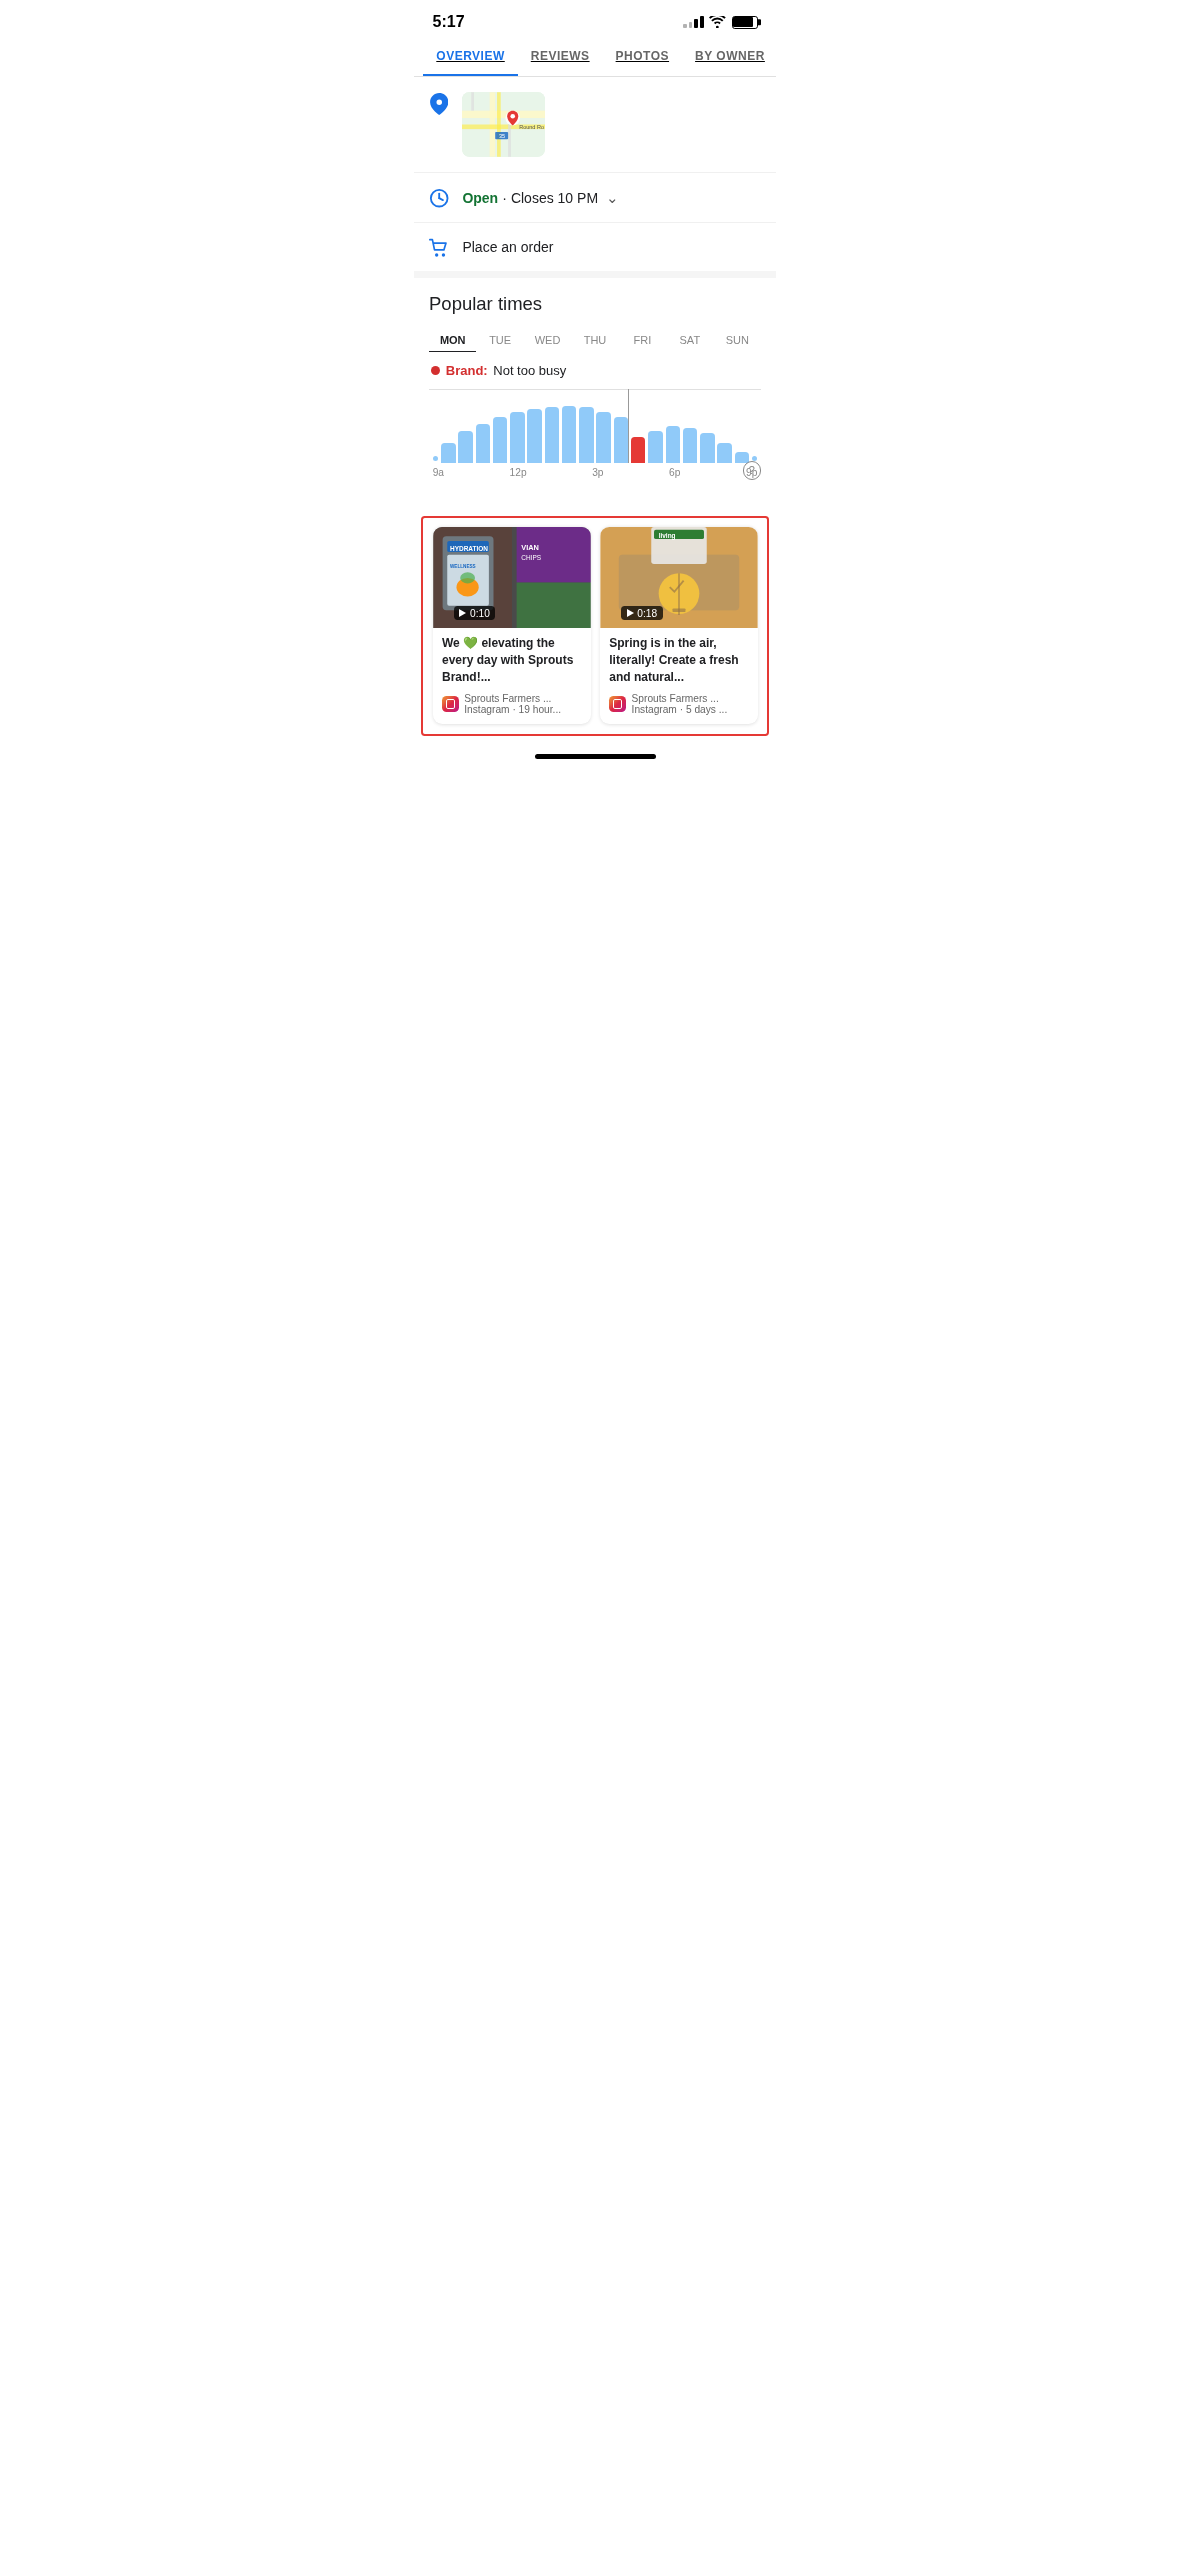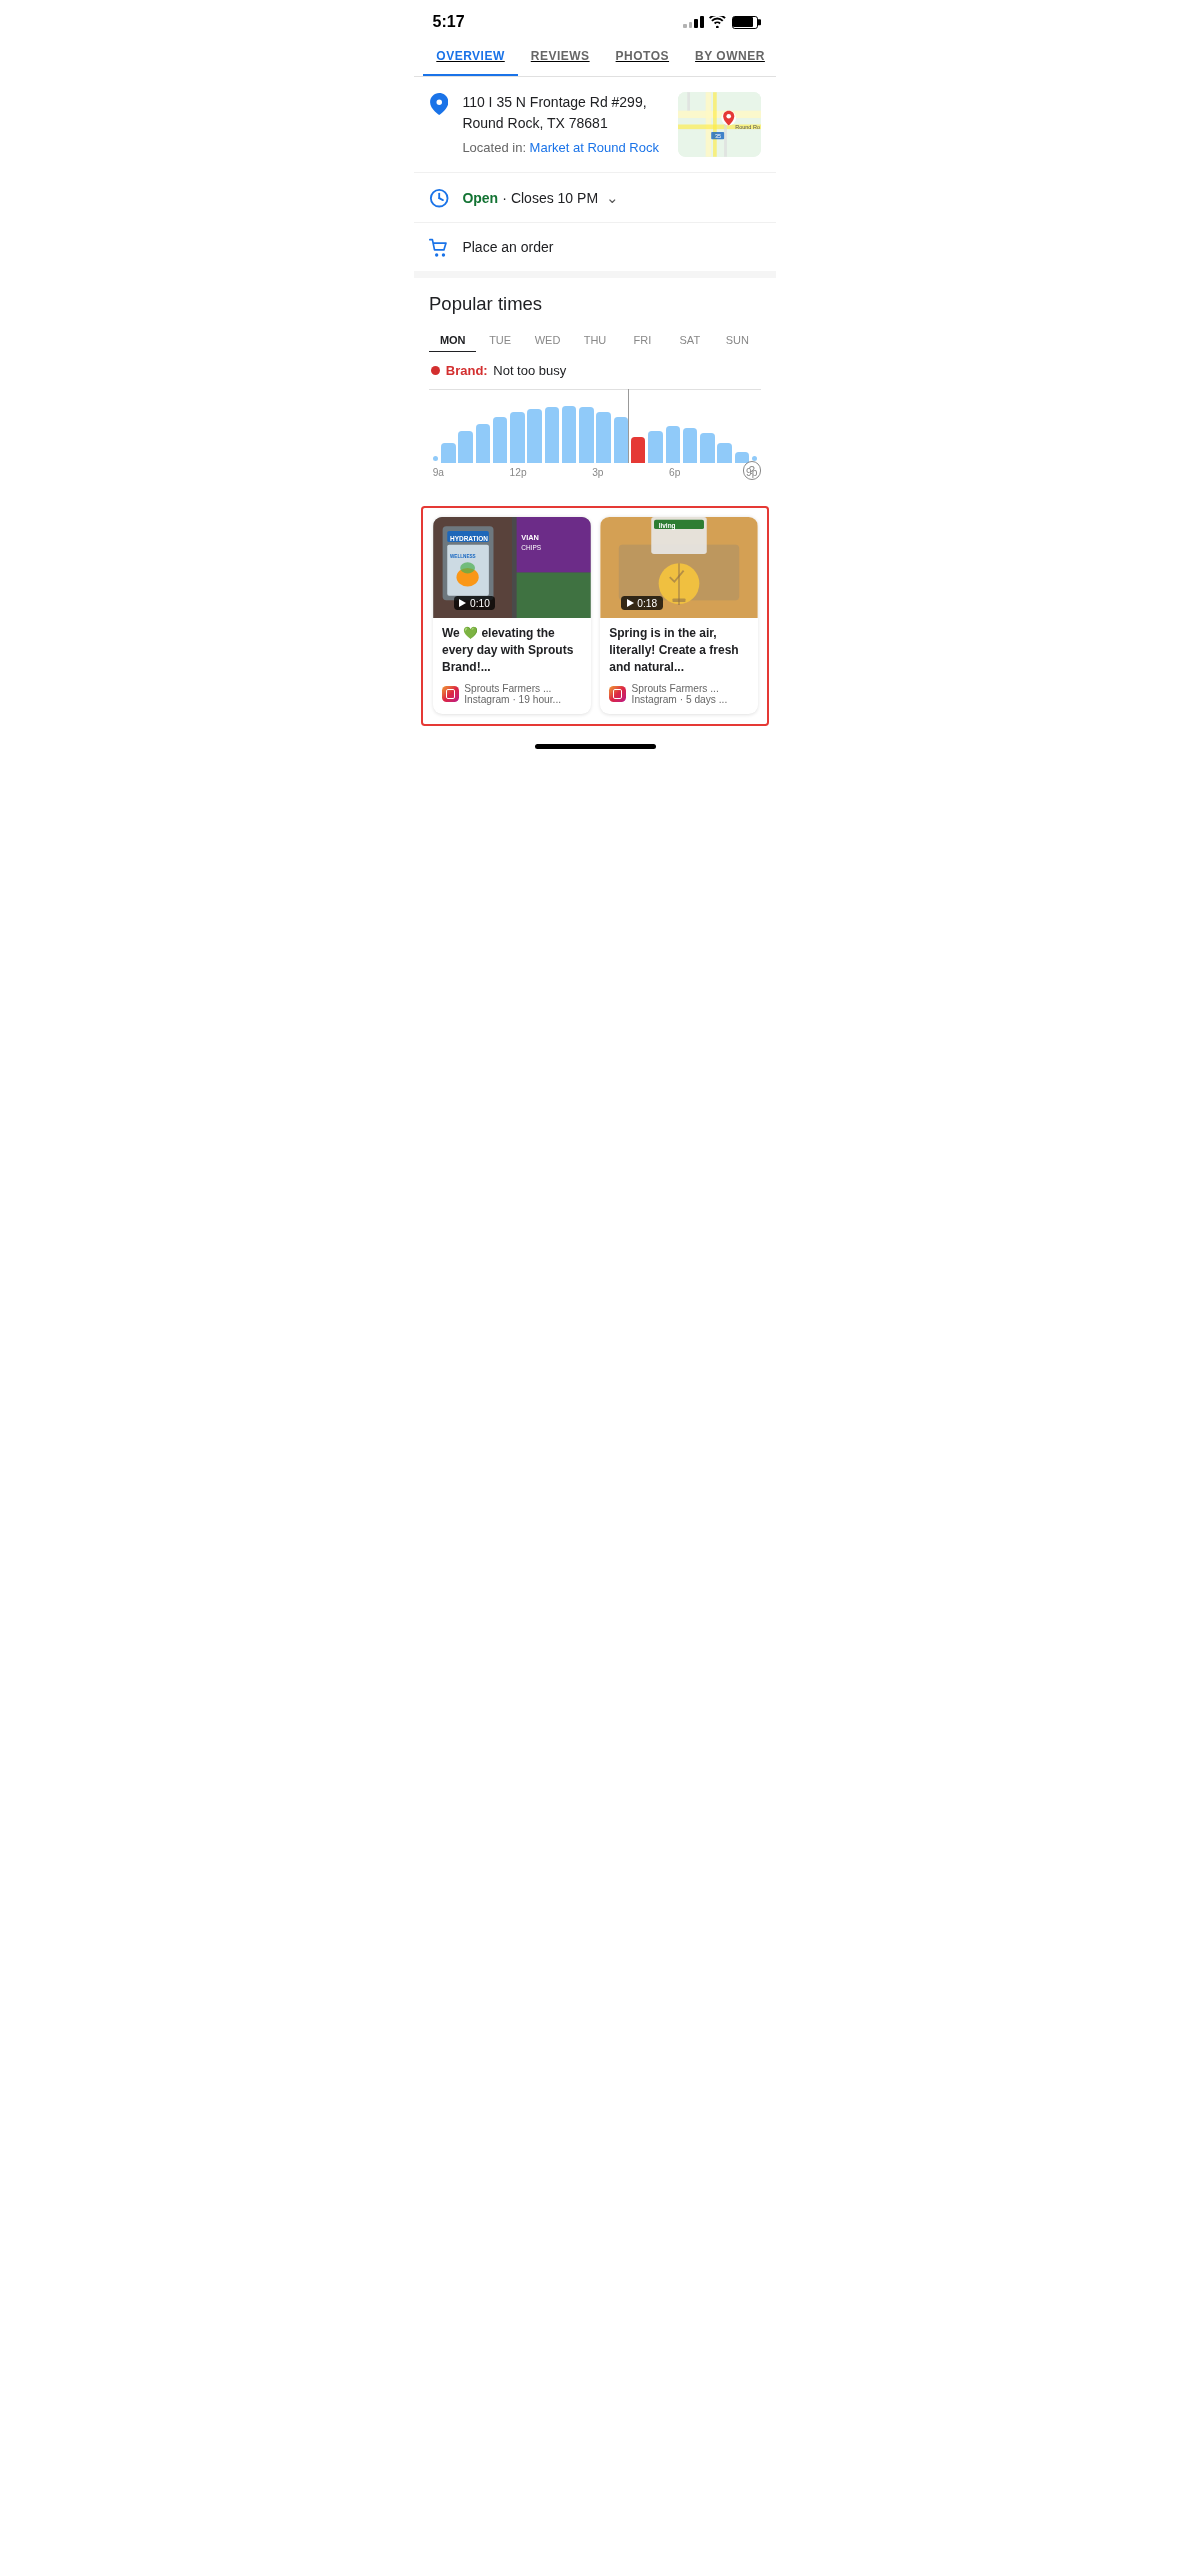--- a/index.html
+++ b/index.html
@@ -231,21 +231,21 @@
     }
     .live-desc {
       font-size: 13px;
       color: #202124;
     }
 
     
     .chart-container {
       position: relative;
       height: 93px;
-      margin-bottom: 1px;
+      margin-bottom: 11px;
     }
     .chart-bars {
       display: flex;
       align-items: flex-end;
       height: 74px;
       gap: 2.8px;
       padding: 0 3.7px;
       position: relative;
     }
     .bar {
@@ -427,27 +427,20 @@
   <div class="nav-tab">PHOTOS</div>
   <div class="nav-tab">BY OWNER</div>
 
 </div>
 
 <div class="info-row">
   <div class="info-icon">
     <svg width="18.5" height="22" viewBox="0 0 20 24" fill="none">
       <path d="M10 0C4.48 0 0 4.48 0 10c0 7.5 10 14 10 14s10-6.5 10-14C20 4.48 15.52 0 10 0zm0 13a3 3 0 1 1 0-6 3 3 0 0 1 0 6z" fill="#1a73e8"></path>
     </svg>
-  </div>
-  <div class="info-content">
-    <div class="address-text">110 I 35 N Frontage Rd #299,</div>
-    <div class="address-text">Round Rock, TX 78681</div>
-    <div class="located-in">
-      <span>Located in: </span><a>Market at Round Rock</a>
-    </div>
   </div>
   <div class="map-thumbnail">
     <svg class="map-svg-container" viewBox="0 0 90 70" xmlns="http://www.w3.org/2000/svg">
       <rect width="90" height="70" fill="#e8f5e9"></rect>
       <rect x="0" y="20" width="90" height="8" fill="#fff9c4" opacity="0.8"></rect>
       <rect x="30" y="0" width="6" height="70" fill="#fff9c4" opacity="0.8"></rect>
       <rect x="0" y="35" width="90" height="5" fill="#ffeb3b" opacity="0.6"></rect>
       <rect x="38" y="0" width="4" height="70" fill="#ffeb3b" opacity="0.6"></rect>
       <rect x="10" y="0" width="3" height="20" fill="#ddd" opacity="0.7"></rect>
       <rect x="50" y="30" width="3" height="40" fill="#ddd" opacity="0.7"></rect>

